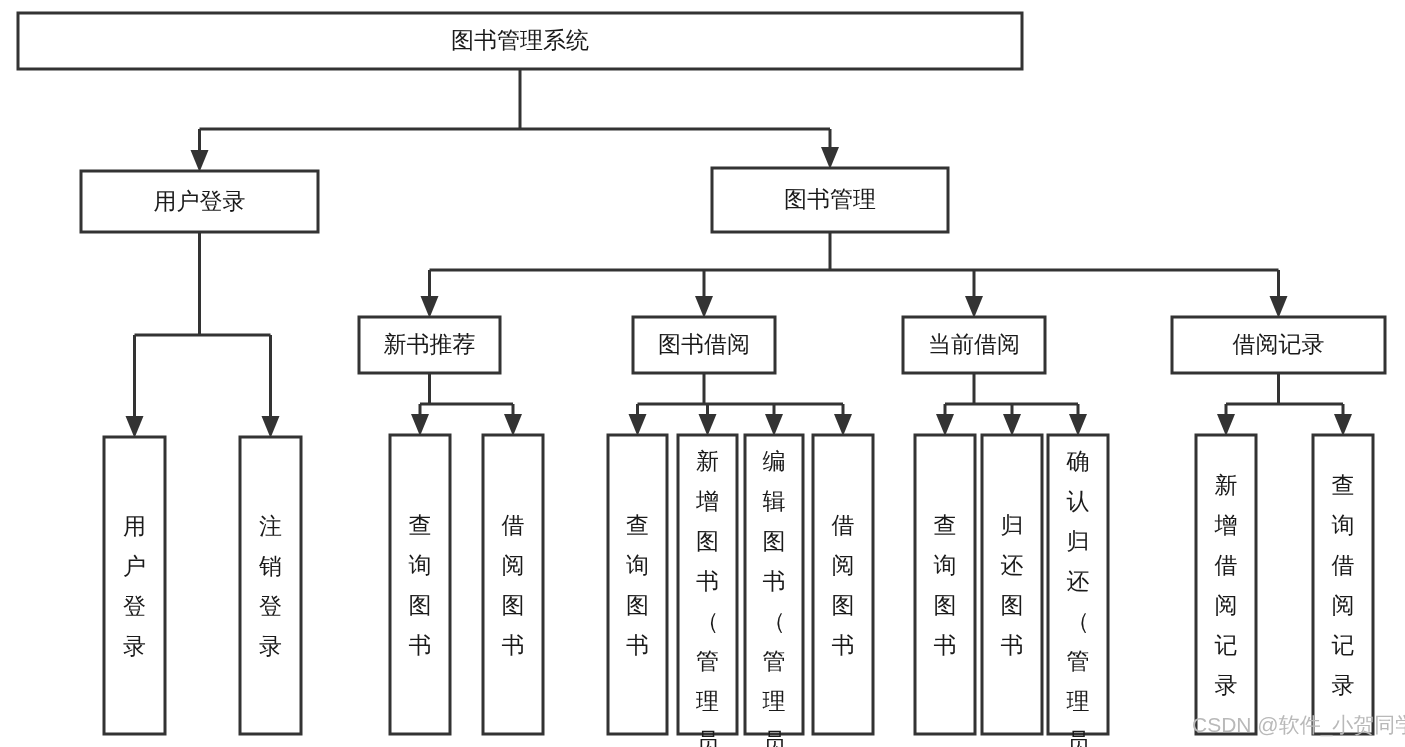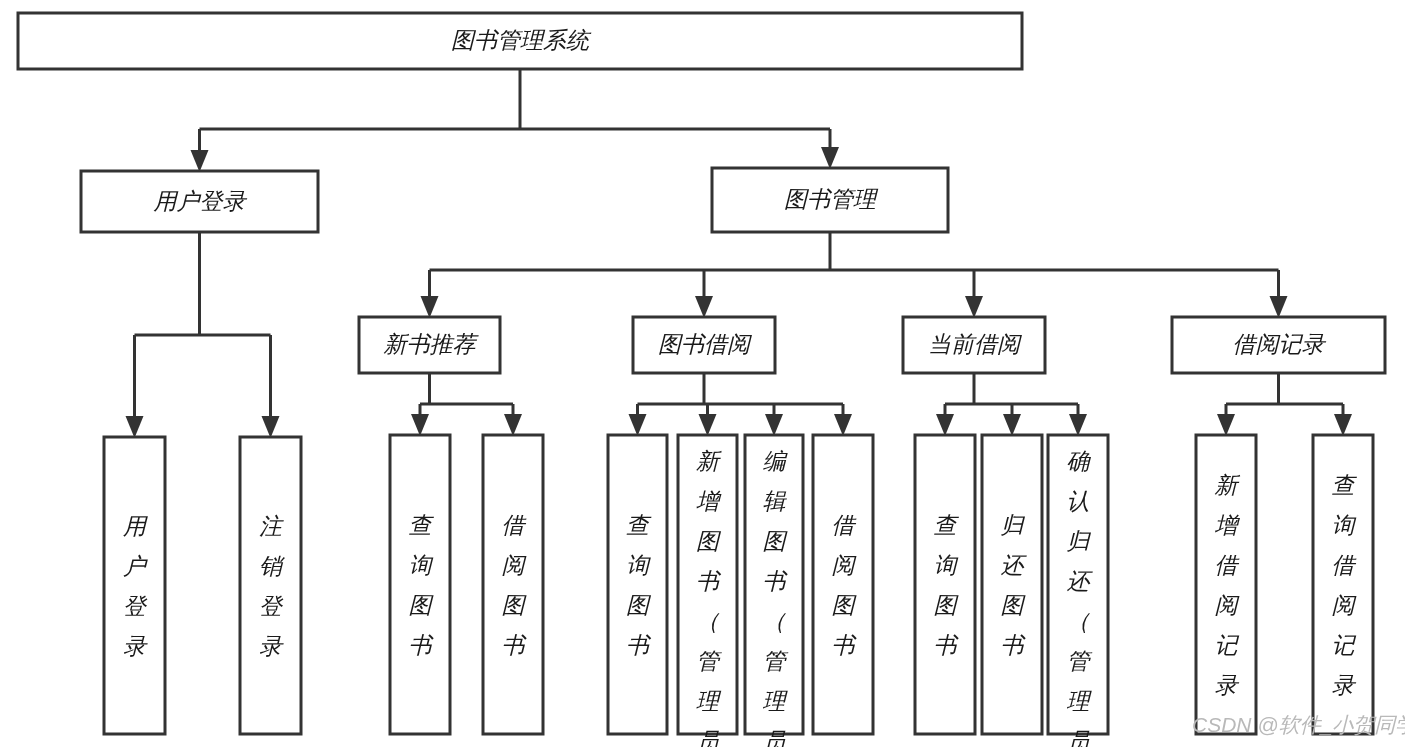--- a/index.html
+++ b/index.html
@@ -13,21 +13,20 @@
     font-family: "Liberation Sans", "DejaVu Sans", sans-serif;
     overflow: hidden;
     position: relative;
   }
   #diagram-root {
     position: absolute;
     left: 0;
     top: 0;
     width: 1405px;
     height: 747px;
-    font-style: italic;
   }
   svg#tree-svg {
     display: block;
     width: 1405px;
     height: 747px;
   }
   .node-box {
     fill: #ffffff;
     stroke: #333333;
     stroke-width: 3;

